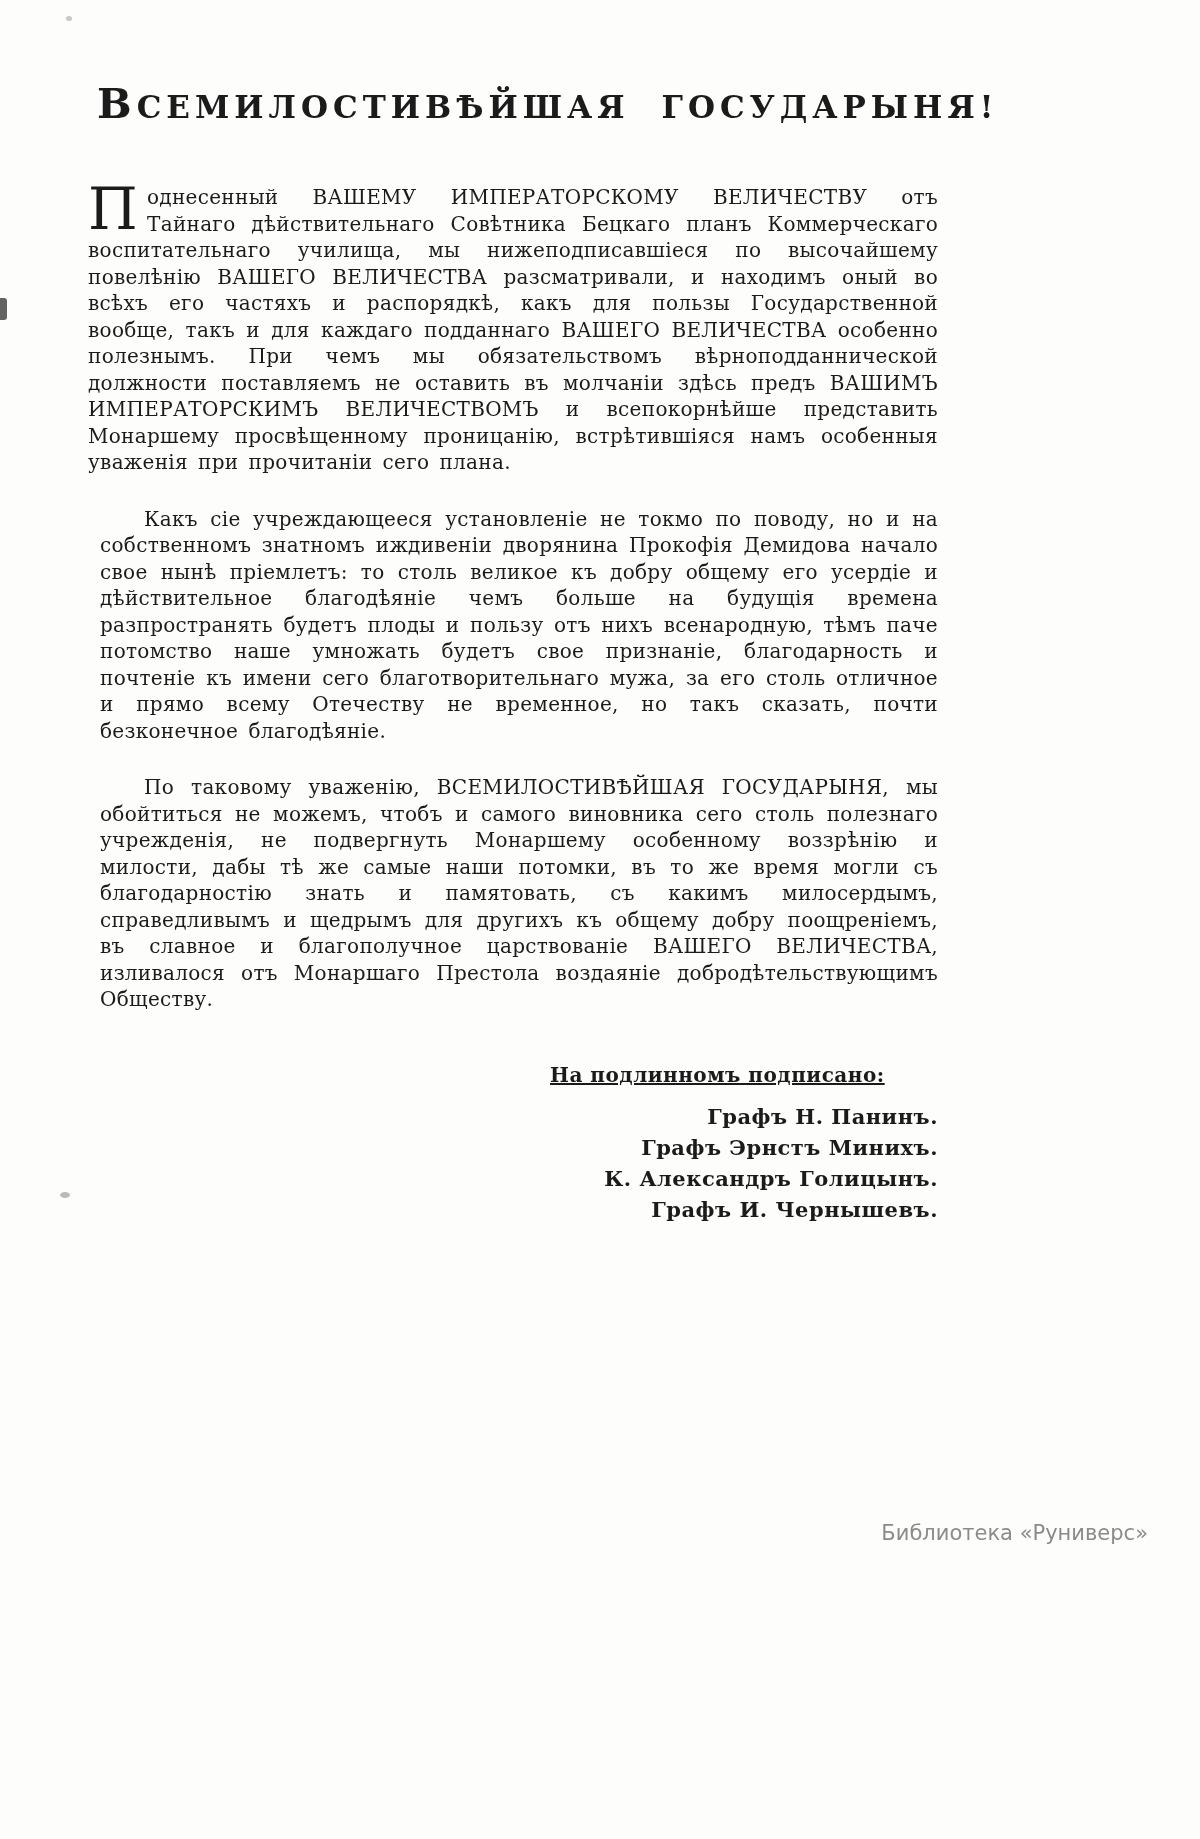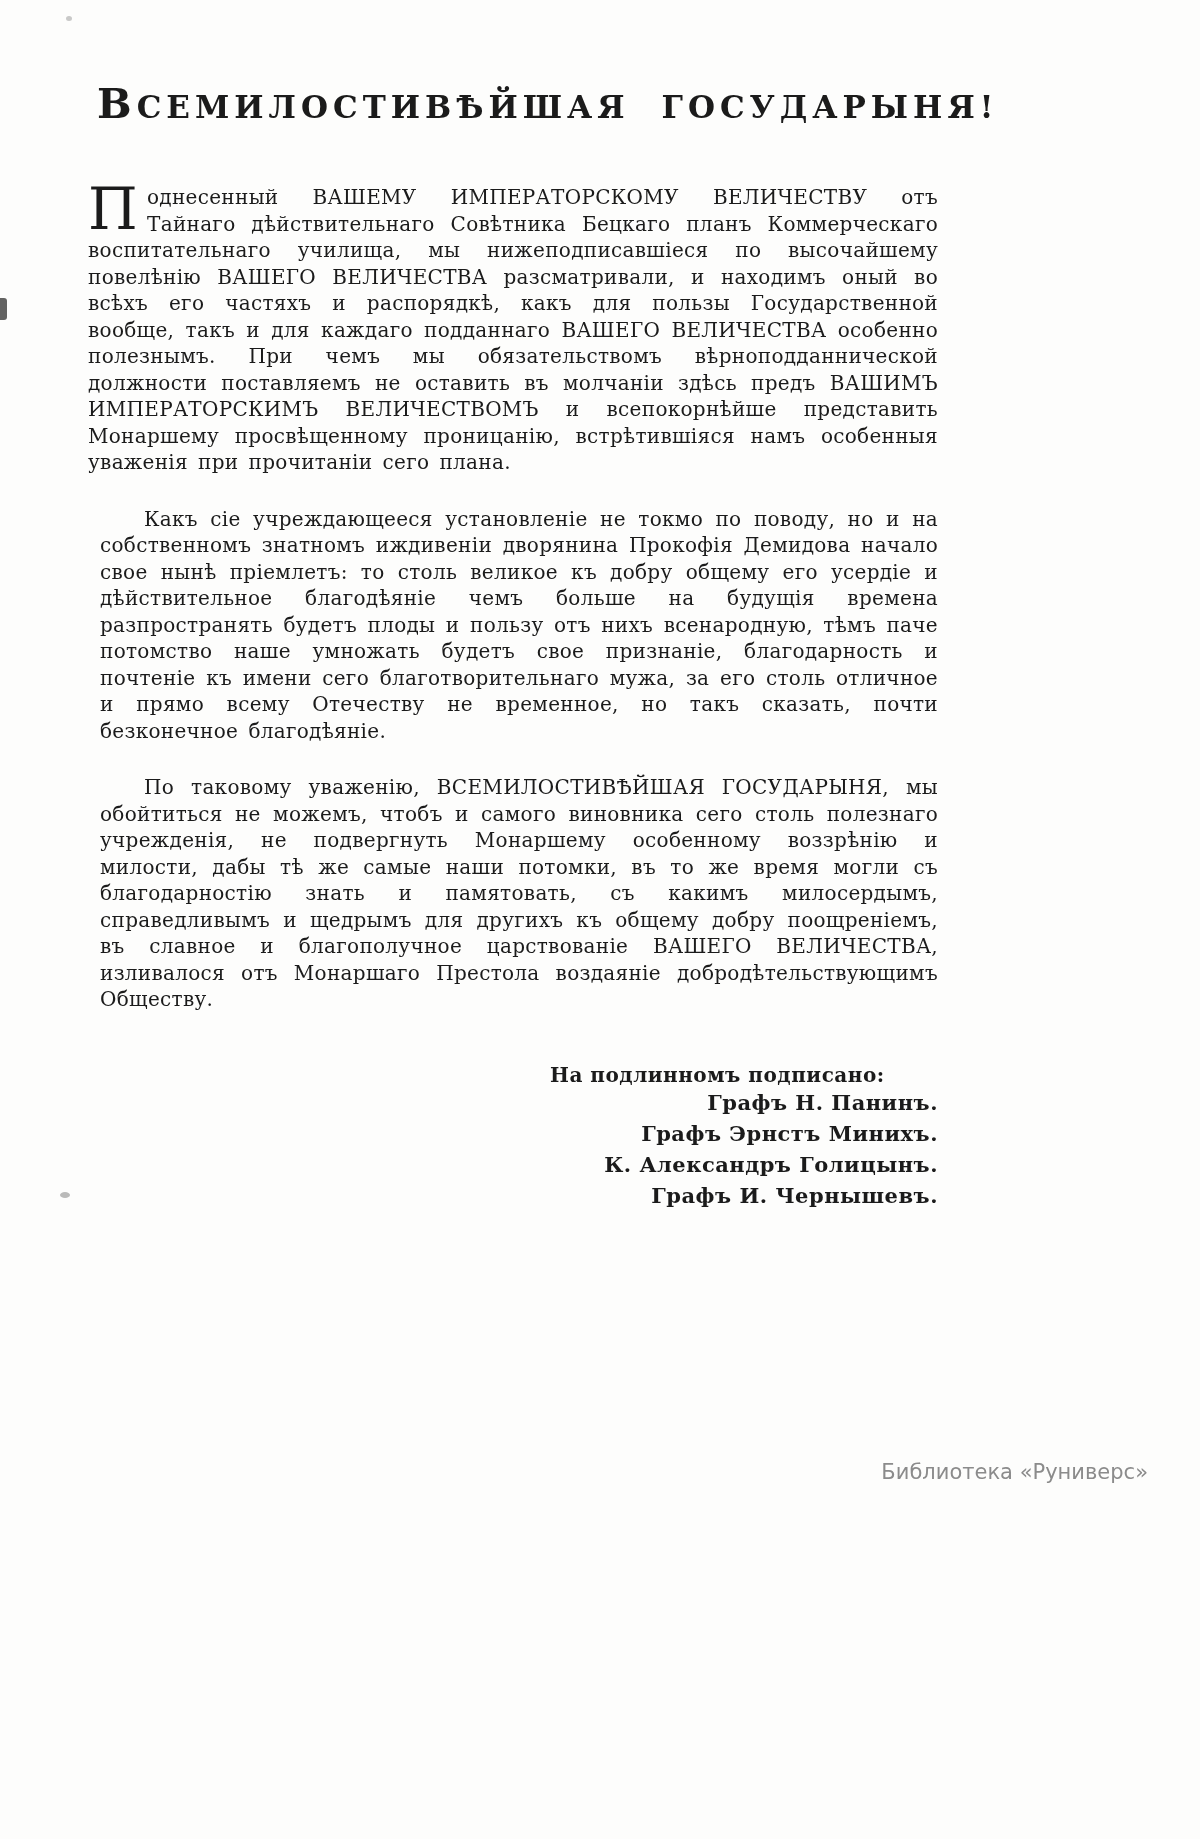--- a/index.html
+++ b/index.html
@@ -52,33 +52,35 @@
     padding: 3px 9px 0 0;
     font-weight: normal;
   }
   .sig-block {
     margin: 50px 0 0 462px;
     font-weight: bold;
   }
   .sig-heading {
     font-size: 20px;
     letter-spacing: 0.5px;
+    margin-bottom: 14px;
+    text-decoration: underline;
   }
   .sig-list {
     margin-left: 38px;
     text-align: right;
   }
   .sig-line {
     font-size: 21px;
     line-height: 31px;
     letter-spacing: 0.5px;
   }
   .watermark {
     position: absolute;
-    top: 1460px;
+    top: 1521px;
     right: 52px;
     font-family: "DejaVu Sans", "Liberation Sans", sans-serif;
     font-size: 21px;
     color: #8b8b8b;
   }
   
   .speck-a {
     position: absolute;
     left: 0;
     top: 298px;

